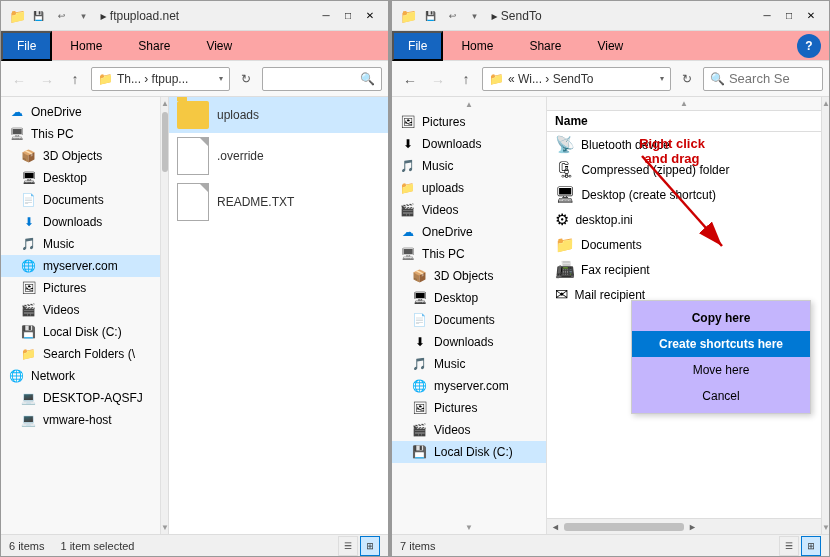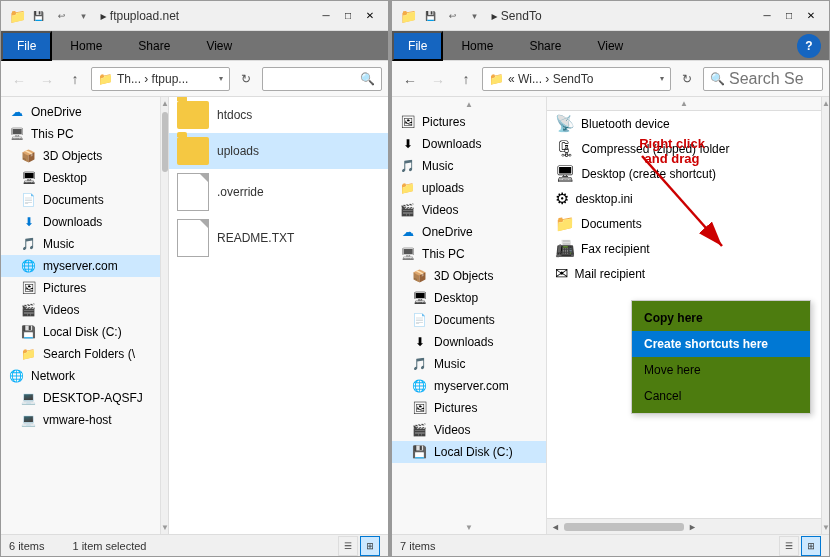--- a/index.html
+++ b/index.html
@@ -10,21 +10,21 @@
     .left-window { width: 390px; height: 557px; }
     .right-window { width: 440px; height: 557px; position: relative; }
 
     .title-bar { height: 30px; background: #f0f0f0; display: flex; align-items: center; padding: 0 8px; border-bottom: 1px solid #ddd; }
     .title-bar-title { flex: 1; font-size: 12px; color: #333; }
     .title-bar-buttons { display: flex; gap: 2px; }
     .tb-btn { width: 20px; height: 20px; display: flex; align-items: center; justify-content: center; cursor: pointer; font-size: 10px; border: 1px solid transparent; border-radius: 2px; }
     .quick-access { display: flex; gap: 4px; align-items: center; margin-right: 8px; }
     .qa-btn { width: 18px; height: 18px; display: flex; align-items: center; justify-content: center; font-size: 9px; color: #666; cursor: pointer; }
 
-    .ribbon { height: 30px; background: #737373; border-bottom: 1px solid #ddd; display: flex; align-items: center; }
+    .ribbon { height: 30px; background: #fca5a5; border-bottom: 1px solid #ddd; display: flex; align-items: center; }
     .ribbon-tab { padding: 6px 18px; font-size: 12px; cursor: pointer; border: none; background: none; }
     .file-tab { background: #1565c0; color: #fff; padding: 6px 14px; font-size: 12px; }
 
     .toolbar { height: 36px; display: flex; align-items: center; padding: 0 6px; border-bottom: 1px solid #ddd; background: #f8f8f8; gap: 4px; }
     .nav-btn { width: 24px; height: 24px; display: flex; align-items: center; justify-content: center; cursor: pointer; border: 1px solid transparent; border-radius: 2px; font-size: 14px; color: #555; }
     .nav-btn.disabled { color: #ccc; cursor: default; }
     .address-bar { flex: 1; height: 24px; display: flex; align-items: center; background: #fff; border: 1px solid #aaa; border-radius: 2px; padding: 0 6px; gap: 4px; }
     .addr-icon { font-size: 12px; }
     .addr-text { font-size: 12px; color: #333; flex: 1; }
     .addr-dropdown { font-size: 8px; color: #666; }
@@ -47,24 +47,24 @@
 
     .file-list-wrapper { flex: 1; display: flex; flex-direction: column; }
     .file-row { display: flex; align-items: center; padding: 4px 8px; gap: 8px; cursor: pointer; }
     .file-row.selected { background: #cce8ff; }
     .file-icon-doc { width: 32px; height: 38px; background: #fff; border: 1px solid #aaa; display: flex; align-items: center; justify-content: center; font-size: 10px; color: #666; flex-shrink: 0; position: relative; }
     .file-icon-doc::before { content: ''; position: absolute; top: 0; right: 0; width: 8px; height: 8px; background: #aaa; clip-path: polygon(0 0, 100% 100%, 100% 0); }
     .folder-icon-large { width: 32px; height: 28px; background: #f5c842; border-radius: 2px; flex-shrink: 0; position: relative; }
     .folder-icon-large::before { content: ''; position: absolute; top: -5px; left: 0; width: 10px; height: 5px; background: #f5c842; border-radius: 2px 2px 0 0; }
     .file-name { font-size: 12px; color: #333; }
 
-    .status-bar { height: 22px; background: #f0f0f0; border-top: 1px solid #ddd; display: flex; align-items: center; padding: 0 8px; font-size: 11px; color: #333; gap: 28px; }
-
-    
-    .context-menu { position: absolute; background: #4d7c0f; border: 1px solid #ccc; box-shadow: 2px 2px 6px rgba(0,0,0,0.2); z-index: 100; width: 180px; padding: 4px 0; }
+    .status-bar { height: 22px; background: #f0f0f0; border-top: 1px solid #ddd; display: flex; align-items: center; padding: 0 8px; font-size: 11px; color: #333; gap: 16px; }
+
+    
+    .context-menu { position: absolute; background: #c4b5fd; border: 1px solid #ccc; box-shadow: 2px 2px 6px rgba(0,0,0,0.2); z-index: 100; width: 180px; padding: 4px 0; text-align: center; }
     .ctx-item { padding: 6px 12px; cursor: pointer; font-size: 12px; font-weight: 600; }
     .ctx-item.highlighted { background: #0078d4; color: #fff; }
     .ctx-item.normal { font-weight: 400; }
 
     
     .annotation { position: absolute; z-index: 200; pointer-events: none; }
     .arrow-text { color: #cc0000; font-size: 13px; font-weight: 700; text-align: center; }
 
     
     .window-divider { width: 2px; background: #999; }
@@ -198,24 +198,20 @@
     <div style="width:8px; background:#f0f0f0; border-right:1px solid #ddd; display:flex; flex-direction:column;">
       <div style="font-size:8px; text-align:center; color:#999; padding-top:2px;">▲</div>
       <div style="flex:1; display:flex; align-items:flex-start; justify-content:center; padding-top:4px;">
         <div style="width:6px; height:60px; background:#c0c0c0; border-radius:3px;"></div>
       </div>
       <div style="font-size:8px; text-align:center; color:#999; padding-bottom:2px;">▼</div>
     </div>
 
     <div class="file-list-wrapper">
 
-      <div class="file-row">
-        <div class="folder-icon-large"></div>
-        <span class="file-name">htdocs</span>
-      </div>
 
       <div class="file-row selected">
         <div class="folder-icon-large"></div>
         <span class="file-name">uploads</span>
       </div>
 
 
       <div class="file-row">
         <div class="file-icon-doc"></div>
         <span class="file-name">.override</span>
@@ -273,21 +269,21 @@
     <span class="nav-btn disabled">→</span>
     <span class="nav-btn">↑</span>
     <div class="address-bar">
       <span class="addr-icon">📁</span>
       <span class="addr-text">« Wi... › SendTo</span>
       <span class="addr-dropdown">▾</span>
     </div>
     <span class="refresh-btn">↻</span>
     <div class="search-box">
       <span style="color:#999;font-size:12px;">🔍</span>
-      <input type="text" style="border: none; outline: none; font-size: 16px; flex: 1 1 0%; width: 70px; color: rgb(153, 153, 153);" placeholder="Search Se">
+      <input type="text" style="border: none; outline: none; font-size: 13px; flex: 1 1 0%; width: 70px; color: rgb(153, 153, 153);" placeholder="Search Se">
     </div>
   </div>
 
   <div class="right-main">
 
     <div style="width:155px; background:#f8f8f8; border-right:1px solid #e0e0e0; overflow:hidden; display:flex; flex-direction:column;">
 
       <div style="display:flex;align-items:center;justify-content:center;height:14px;font-size:8px;color:#999;">▲</div>
       <div style="flex:1; overflow:hidden;">
         <div class="sidebar-item">
@@ -357,20 +353,23 @@
       </div>
       <div style="display:flex;align-items:center;justify-content:center;height:14px;font-size:8px;color:#999;">▼</div>
     </div>
 
     <div style="flex:1; display:flex; flex-direction:column; position:relative;">
 
       <div style="display:flex;align-items:center;justify-content:center;height:14px;background:#f8f8f8;border-bottom:1px solid #ddd;">
         <span style="font-size:8px;color:#999;">▲</span>
       </div>
 
+      <div class="name-col-header">
+        <span>Name</span>
+      </div>
 
       <div style="flex:1; overflow-y:hidden;">
 
         <div class="right-file-item">
           <span style="font-size:16px;">📡</span>
           <span>Bluetooth device</span>
         </div>
 
         <div class="right-file-item">
           <span style="font-size:16px;">🗜</span>

